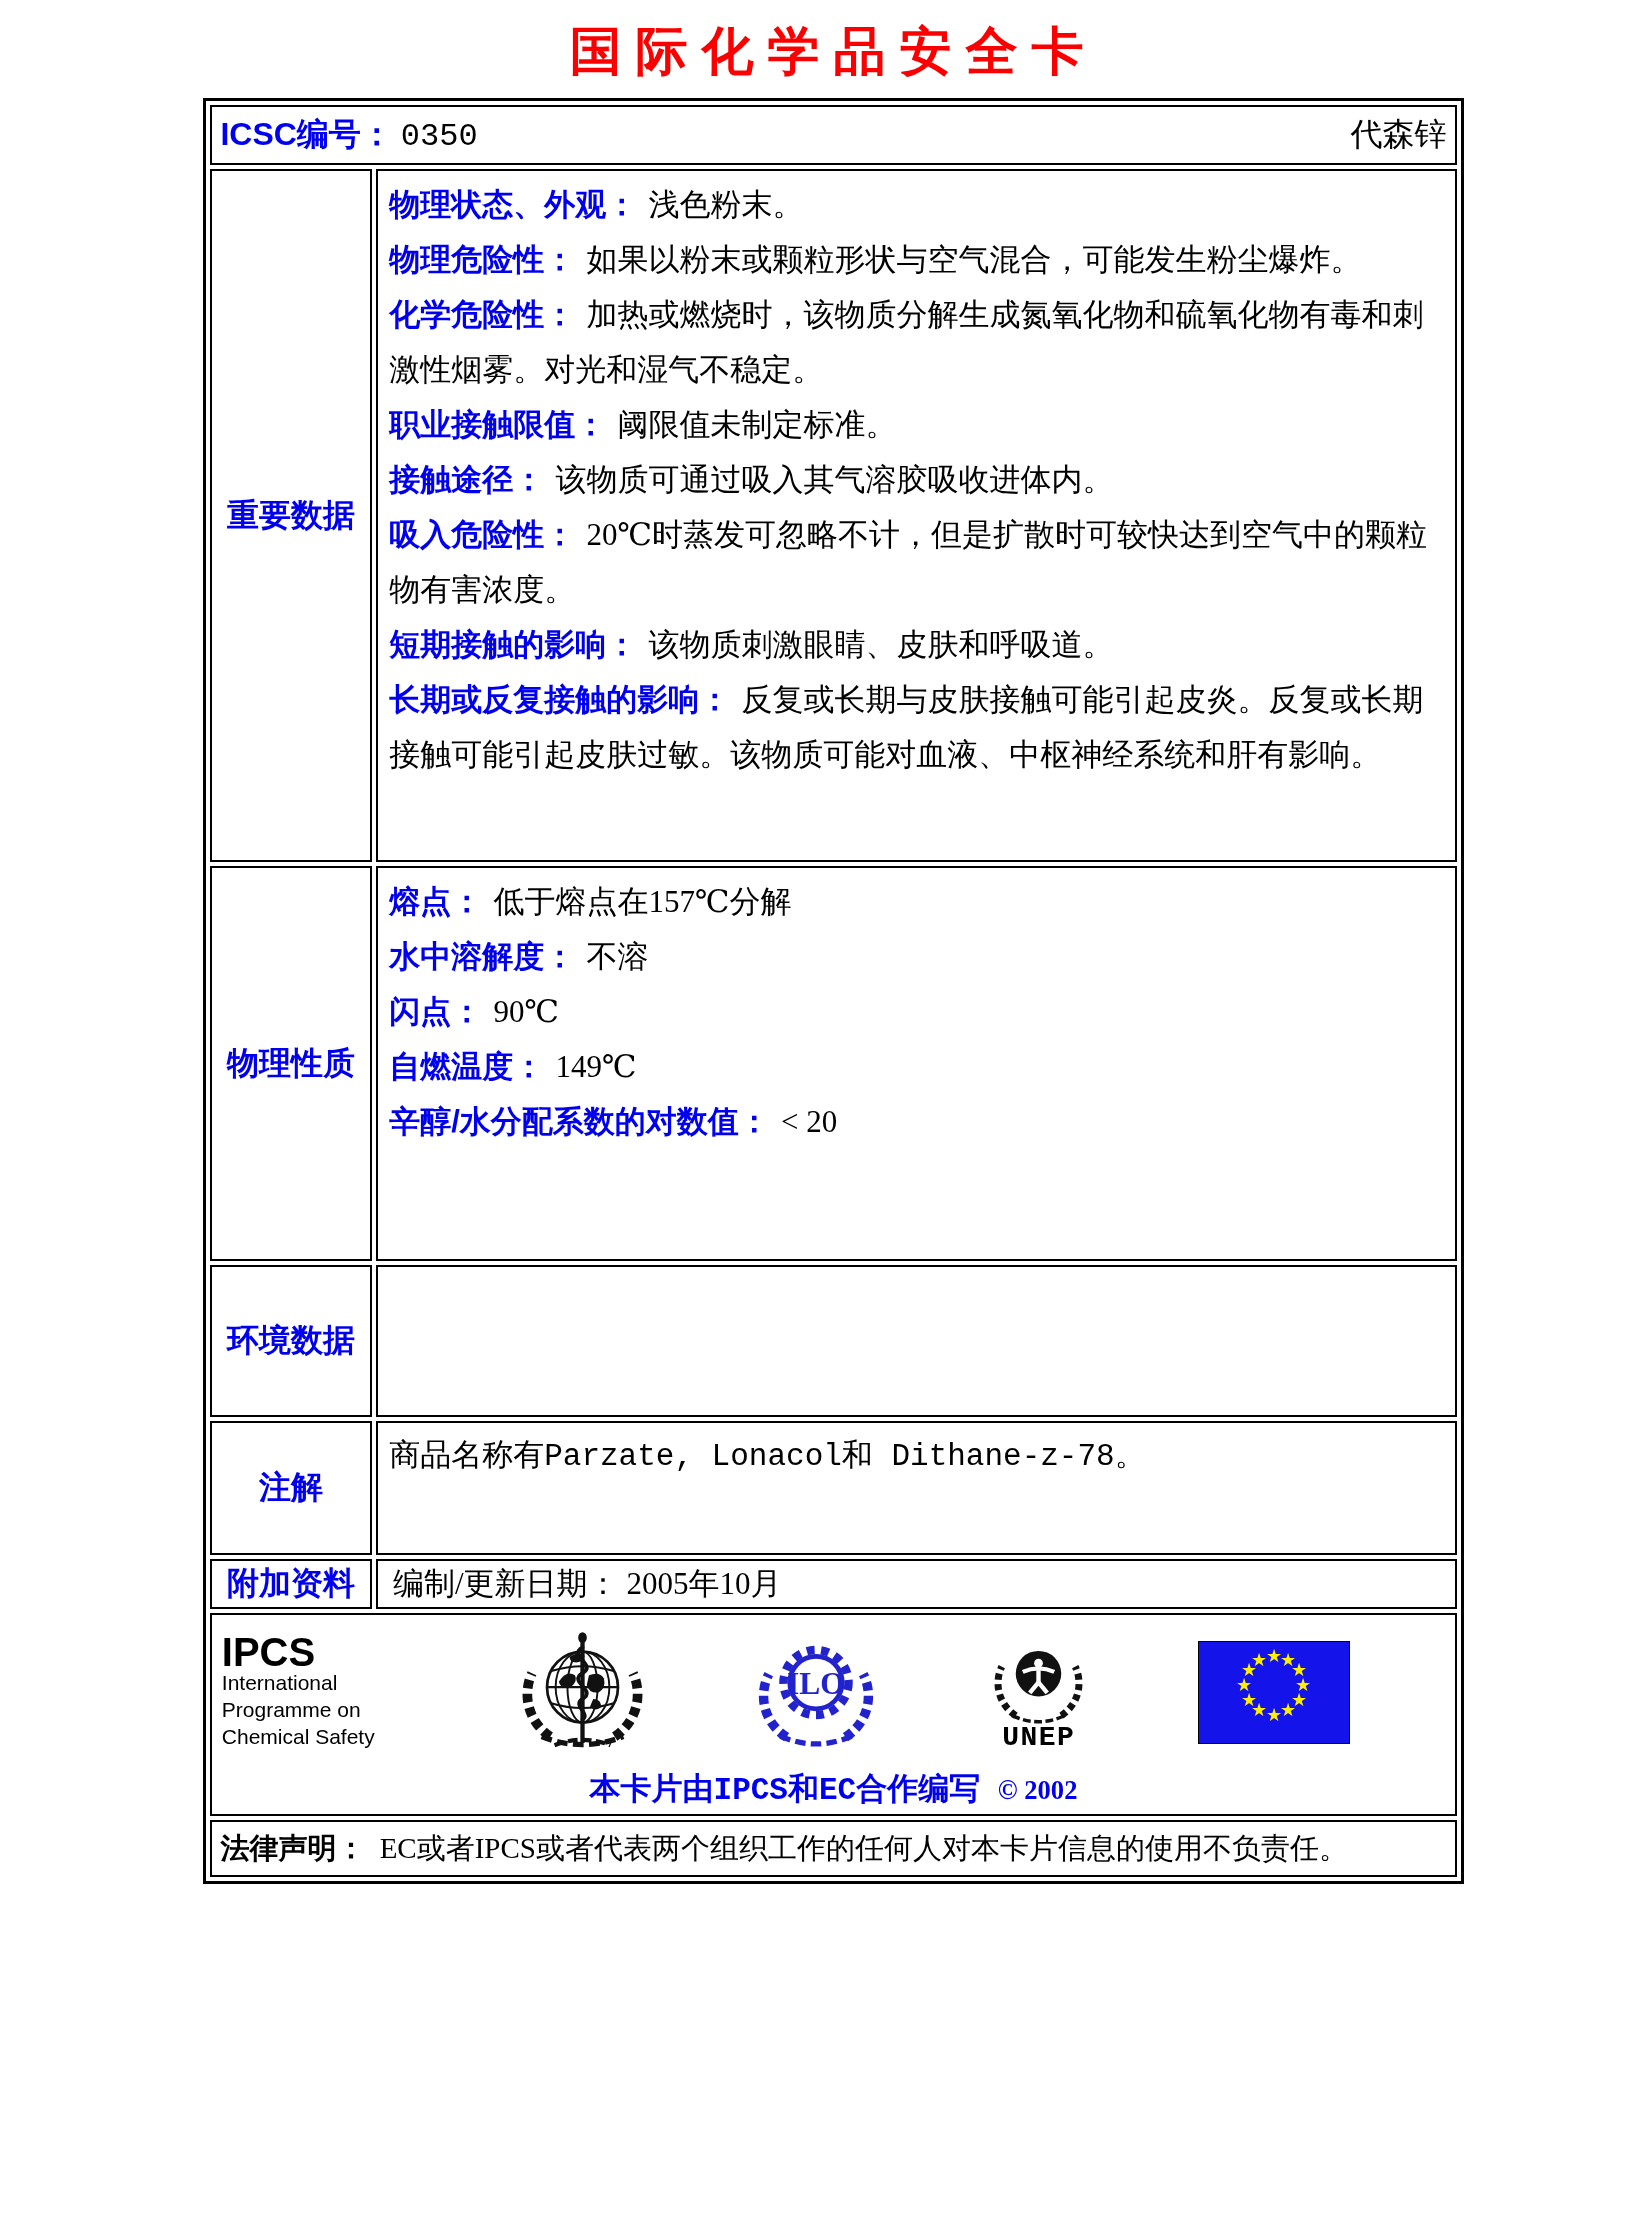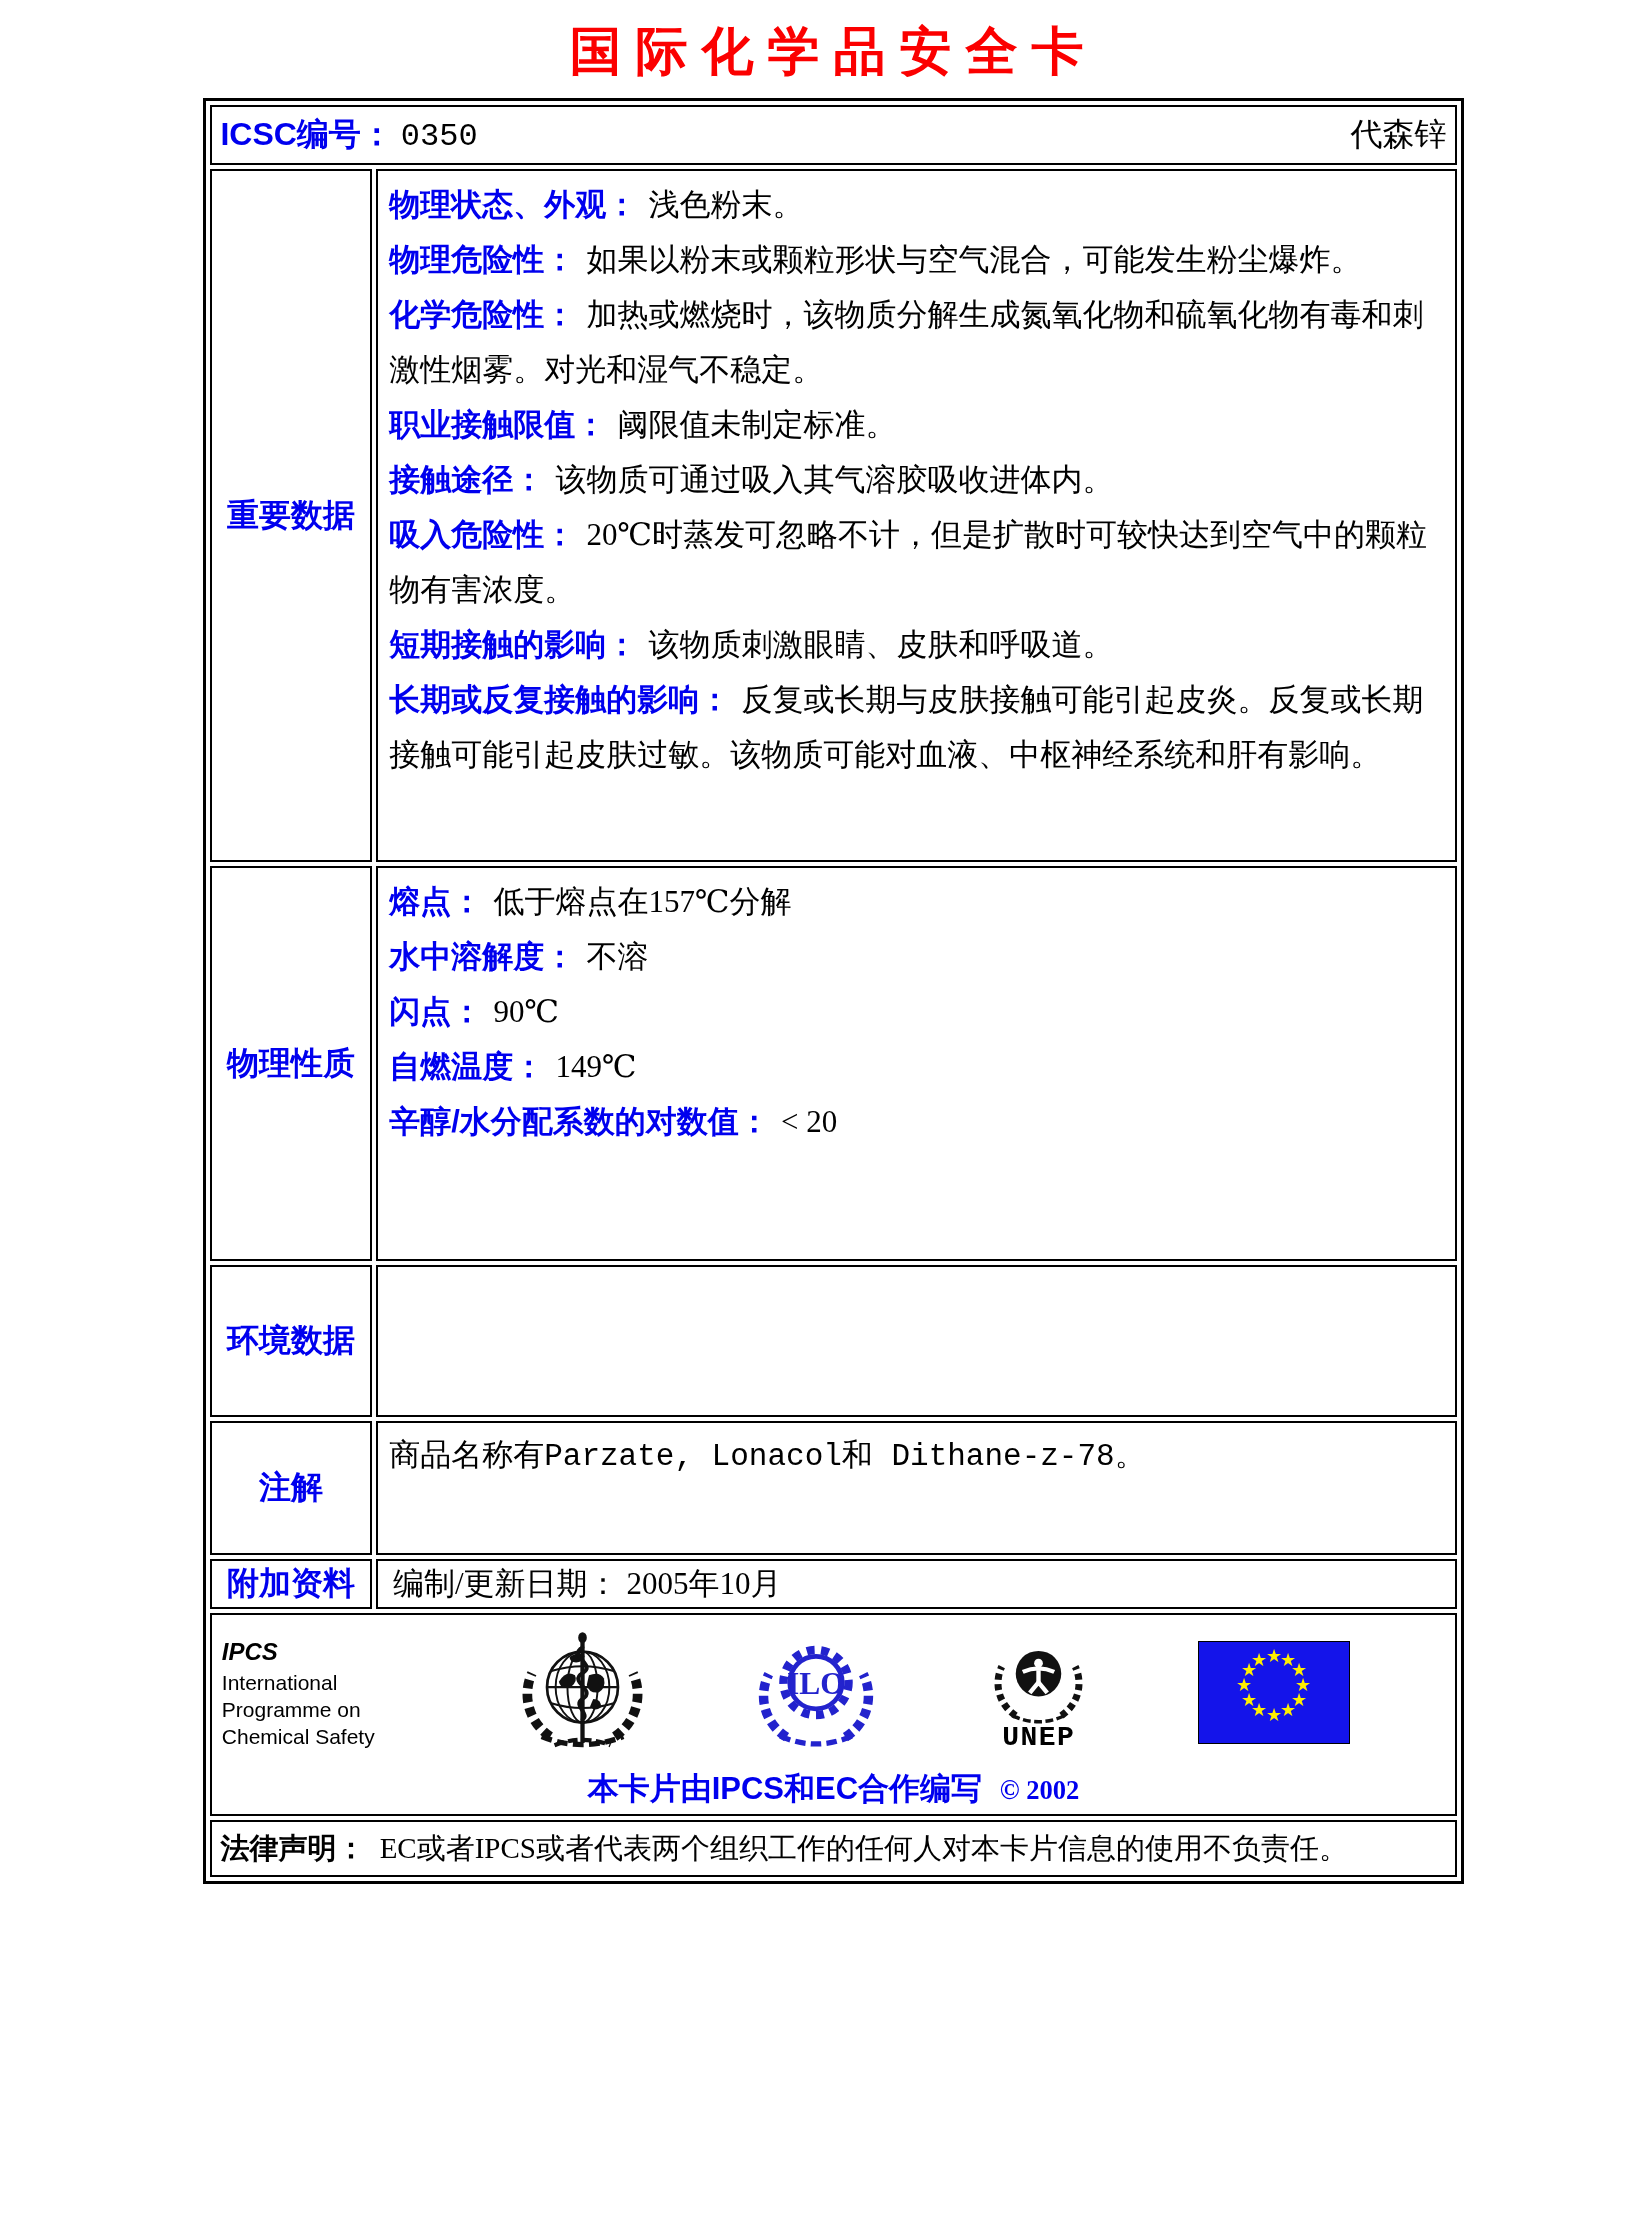--- a/index.html
+++ b/index.html
@@ -30,28 +30,28 @@
   }
   td.content-cell{vertical-align:top;padding:5.6px 11.2px;font-size:31px;line-height:55px;}
   p.entry{margin:0;padding:0;}
   .blab{color:#0000ee;font-family:"Liberation Sans","DejaVu Sans",sans-serif;font-weight:bold;margin-right:11.2px;}
   .r-important{height:693px;} .r-physical{height:395px;} .r-environ{height:152px;}
   .r-notes{height:134px;} .r-additional{height:46px;}
   td.additional-content{vertical-align:middle;font-size:31px;padding:0 15px;}
   td.logos-cell{height:195px;vertical-align:middle;padding:4.2px 0;}
   .logo-strip{display:flex;align-items:center;justify-content:space-between;padding:0 105px 0 9.8px;height:146px;}
   .ipcs-block{width:189px;font-family:"Liberation Sans","DejaVu Sans",sans-serif;}
-  .ipcs-acronym{font-size:24px;font-weight:bold;line-height:36px;font-style:italic;}
+  .ipcs-acronym{font-size:40px;font-weight:bold;line-height:36px;}
   .ipcs-line{font-size:21px;line-height:26.6px;}
   .logo-box{display:flex;flex-direction:column;align-items:center;}
   .unep-word{font-family:Liberation Mono, monospace;font-weight:bold;font-size:28px;line-height:28px;letter-spacing:1.4px;margin-top:-5.6px;}
   .eu-flag{position:relative;width:150px;height:101px;background:#1414ea;border:1.4px solid #000;}
   .eu-star{position:absolute;color:#ffef00;font-size:18px;line-height:18px;width:18px;text-align:center;font-family:"DejaVu Sans",sans-serif;}
   .copyright-line{text-align:center;margin-top:2.8px;font-size:31px;}
-  .copyright-main{color:#0000ee;font-family:Liberation Sans, sans-serif;font-weight:bold;}
+  .copyright-main{color:#0000ee;font-family:Liberation Mono, monospace;font-weight:bold;}
   .copyright-year{color:#0000ee;font-family:"Liberation Serif","DejaVu Serif",serif;font-weight:bold;font-size:26.6px;margin-left:9.8px;}
   td.legal-cell{height:57px;vertical-align:middle;padding:0 8.4px;font-size:29px;}
   .legal-label{font-family:"Liberation Sans","DejaVu Sans",sans-serif;font-weight:bold;margin-right:7px;}
   svg{display:block;}
 </style>
 </head>
 <body>
 
 <div class="page-title">国际化学品安全卡</div>
 

